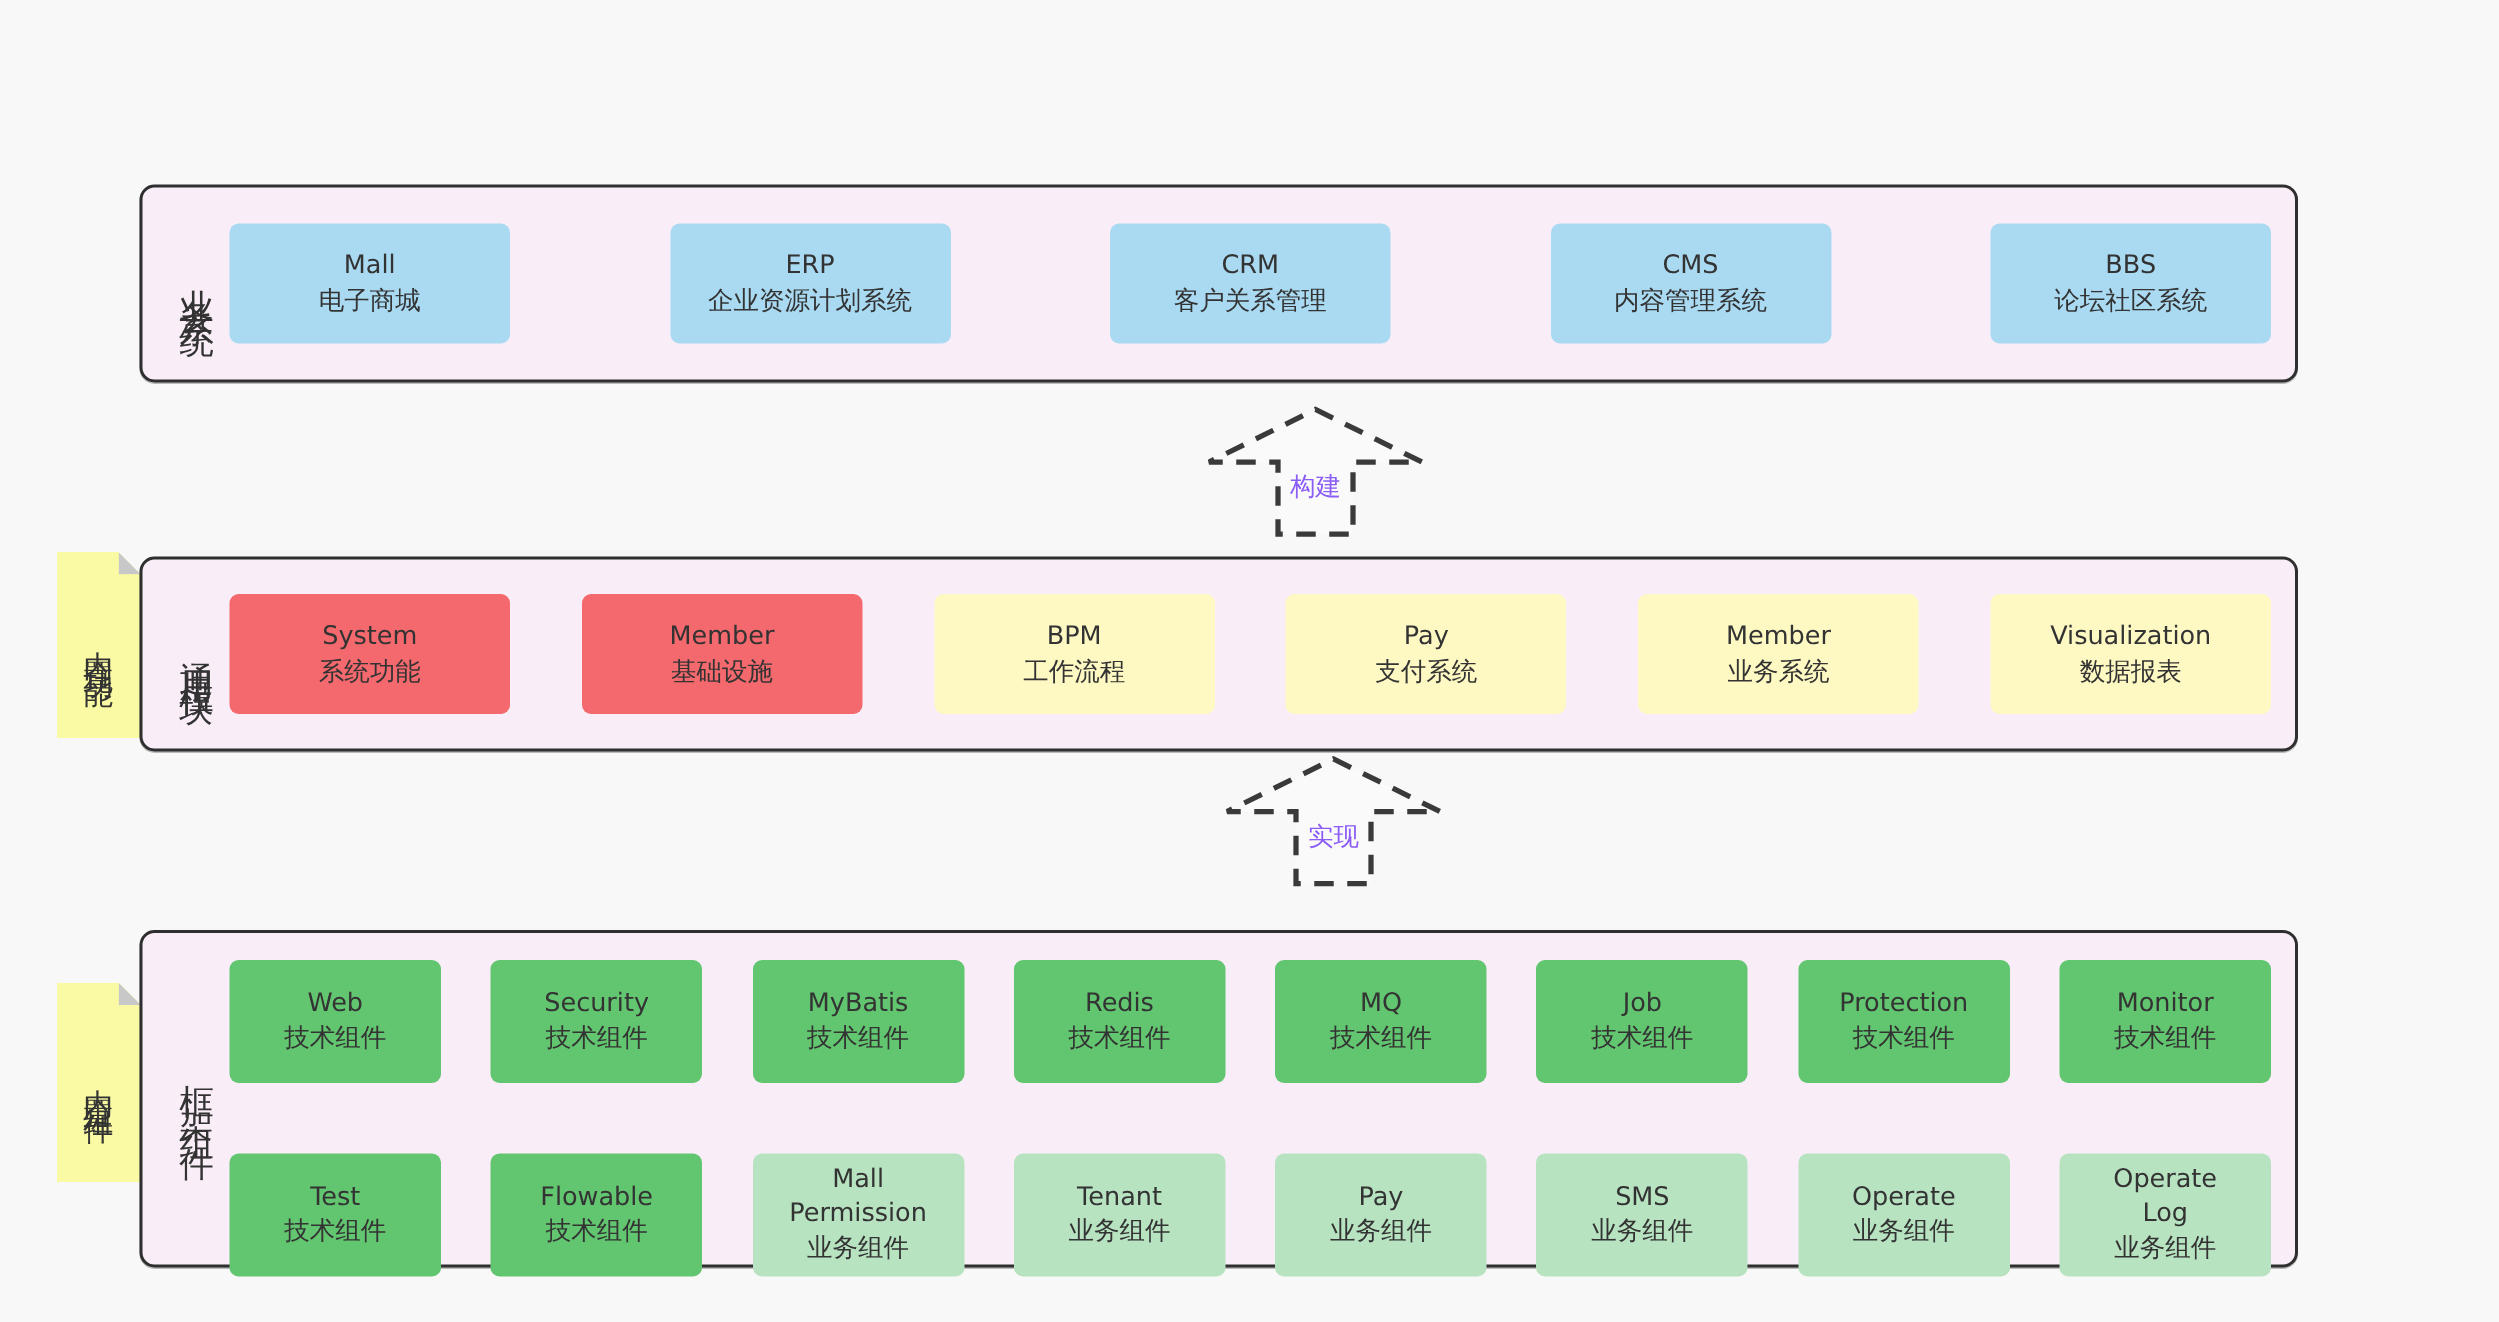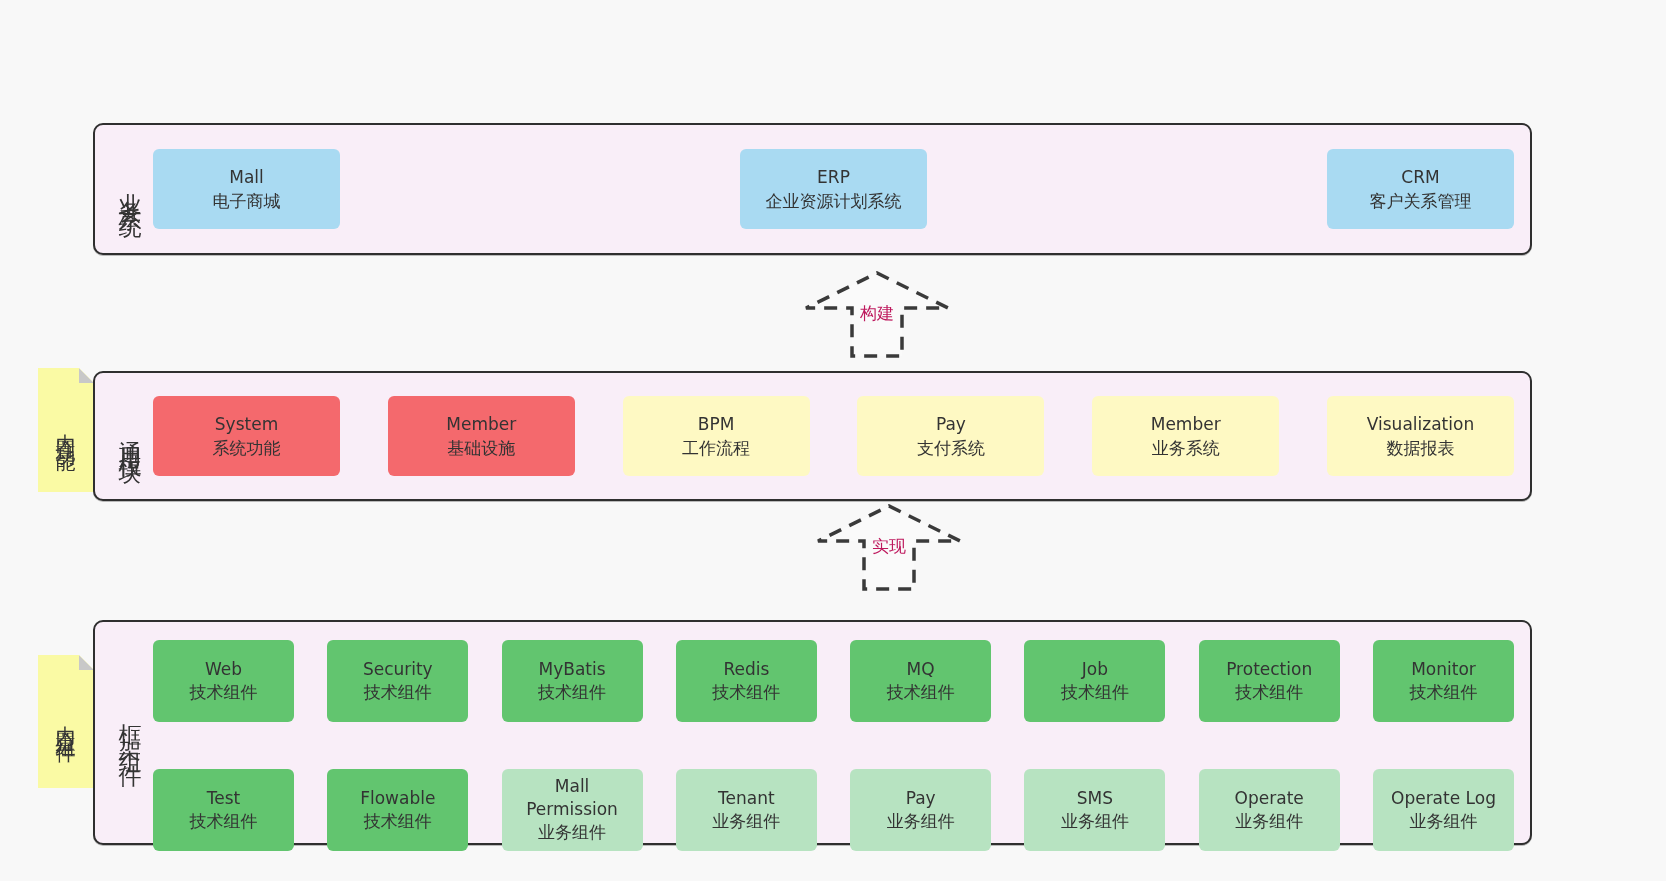--- a/index.html
+++ b/index.html
@@ -35,38 +35,38 @@
     flex:1; display:flex; justify-content:space-between; align-items:center;
   }
   .rows-col {
     flex:1; display:flex; flex-direction:column; justify-content:center; gap:22px;
   }
 
   
   .card {
     border-radius:6px;
     display:flex; flex-direction:column; justify-content:center;
-    text-align:center; padding:4px 12px;
+    text-align:center; padding:4px 24px;
   }
   .card .t, .card .s { font-size:17px; line-height:24px; color:#333; }
   .card-lg { width:187px; height:80px; }
   .card-sm { width:141px; height:82px;margin-top:25px; }
   .card-sm .t, .card-sm .s { line-height:23px; }
   .v-blue  { background:#a9daf2; }
   .v-red   { background:#f4696d; }
   .v-pink  { background:#fef9c3; }
   .v-green { background:#62c56f; }
   .v-lgreen{ background:#b7e3c1; }
 
   
   .arrow { position:absolute; width:146px; height:90px; }
   .arrow svg { position:absolute; left:0; top:0; }
   .arrow-label {
-    position:absolute; left:50%; top:32px; transform:translateX(-50%);
-    background:#fafafa; padding:0 3px; font-size:17px; color:#be185d; white-space:nowrap;
+    position:absolute; left:50%; top:43px; transform:translateX(-50%);
+    background:#fafafa; padding:0 3px; font-size:17px; color:#8b5cf6; white-space:nowrap;
   }
 
   
   .note {
     position:absolute; width:56px;
     background:#fafaa4;
     clip-path:polygon(0 0, calc(100% - 15px) 0, 100% 15px, 100% 100%, 0 100%);
     display:flex; align-items:center; justify-content:center;
   }
   .note .fold {
@@ -94,20 +94,28 @@
         <div class="s">电子商城</div>
       </div>
       <div class="card card-lg v-blue">
         <div class="t">ERP</div>
         <div class="s">企业资源计划系统</div>
       </div>
       <div class="card card-lg v-blue">
         <div class="t">CRM</div>
         <div class="s">客户关系管理</div>
       </div>
+      <div class="card card-lg v-blue">
+        <div class="t">CMS</div>
+        <div class="s">内容管理系统</div>
+      </div>
+      <div class="card card-lg v-blue">
+        <div class="t">BBS</div>
+        <div class="s">论坛社区系统</div>
+      </div>
     </div>
   </section>
 
   <div class="arrow" style="left:804px;top:270px;">
     <svg width="146" height="90" viewBox="0 0 146 90">
       <path d="M73,3 L144,38 L98,38 L98,86 L48,86 L48,38 L2,38 Z" fill="#fafafa" stroke="#3a3a3a" stroke-width="3.5" stroke-dasharray="13 9"></path>
     </svg>
     <span class="arrow-label">构建</span>
   </div>
 

